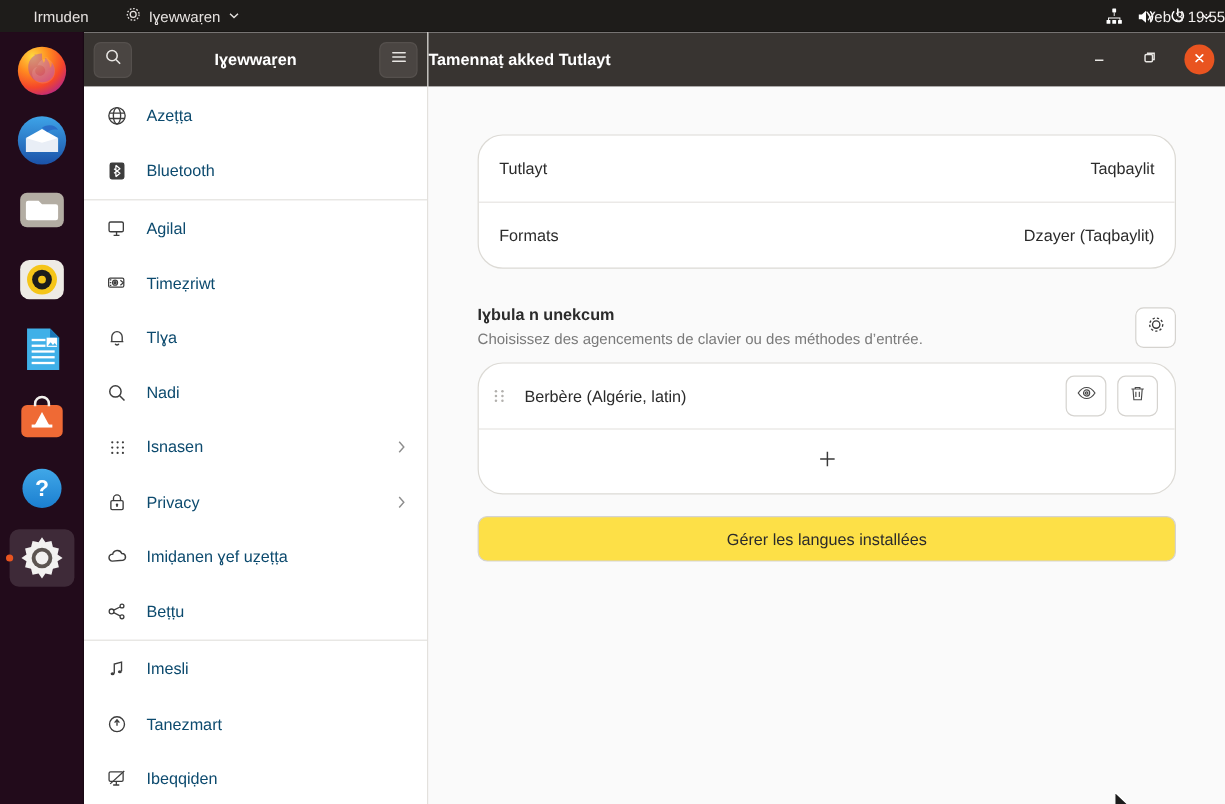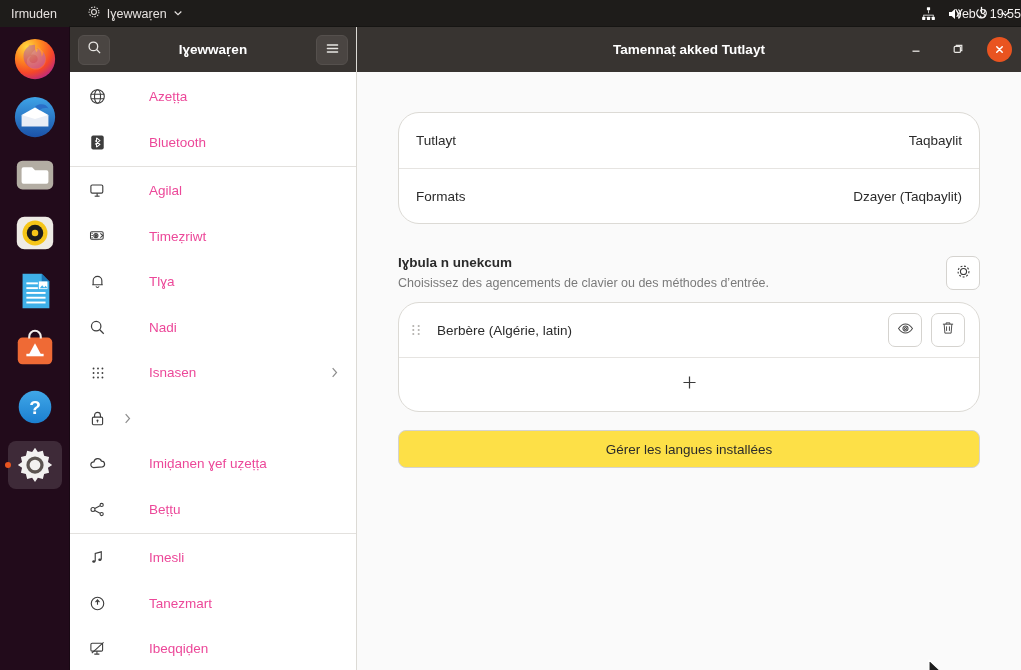--- a/index.html
+++ b/index.html
@@ -11,21 +11,21 @@
   }
   #screen { position: relative; width: 1021px; height: 670px; }
 
   
   #topbar {
     position: absolute; top: 0; left: 0; width: 1021px; height: 27px;
     background: #1e1c1a; color: #ffffff;
     display: flex; align-items: center;
     font-size: 12.5px;
   }
-  .tb-activities { margin-left: 11px; color: #e6e2e0; }
+  .tb-activities { margin-left: 28px; color: #e6e2e0; }
   .tb-appmenu {
     display: flex; align-items: center; gap: 6px;
     margin-left: 30px; color: #e6e2e0;
   }
   .tb-appmenu .lbl { font-weight: 500; }
   .tb-clock {
     position: absolute; left: 17px; right: 0; text-align: right;
     font-size: 12.5px; color: #f2efee; pointer-events: none;
   }
   .tb-right {
@@ -83,32 +83,32 @@
     flex: 1; text-align: center; color: #ffffff;
     font-size: 13.5px; font-weight: bold;
   }
   #sidebar-list { flex: 1; overflow: hidden; padding-top: 2px; }
   .side-item {
     display: flex; align-items: center; height: 45.5px;
     padding: 0 16px 0 18px; cursor: pointer; gap: 15px;
   }
   .side-ico { width: 19px; height: 19px; flex: 0 0 19px;
     display: flex; align-items: center; justify-content: center; color: #3d3d3d; }
-  .side-lbl { font-size: 13.5px; color: #ec4899; flex: 1; margin-left: 27px; }
+  .side-lbl { font-size: 13.5px; color: #0c4a6e; flex: 1; }
   .side-chev { color: #888; display: flex; align-items: center; }
   .side-sep { height: 1px; background: #e3e1de; margin: 1px 0; }
 
   
   #main { flex: 1; height: 643px; background: #fafafa; position: relative; }
   #titlebar {
     height: 45px; display: flex; align-items: center;
     background: #383431; padding: 0 9px 0 0;
   }
   #win-title {
-    position: absolute; left: 0; right: 0; text-align: center;
+    position: absolute; left: 0; right: 0; text-align: left;
     color: #ffffff; font-size: 13.5px; font-weight: bold;
     pointer-events: none; line-height: 45px; top: 0;
   }
   .win-ctrls { margin-left: auto; display: flex; align-items: center; gap: 16px; z-index: 2; }
   .wc { width: 26px; height: 26px; display: flex; align-items: center;
         justify-content: center; cursor: pointer; color: #e8e6e3; }
   .wc.close { background: #e95420; border-radius: 50%; width: 25px; height: 25px; }
 
   #content { padding: 40px 41px 0 41px; }
 
@@ -423,20 +423,21 @@
 
         <div class="side-item">
           <span class="side-ico">
             <svg width="17" height="17" viewBox="0 0 18 18" fill="none" stroke="#3d3d3d" stroke-width="1.2">
               <rect x="3.6" y="7.6" width="10.8" height="8" rx="1.2"></rect>
               <path d="M5.9 7.6 V5.6 a3.1 3.1 0 0 1 6.2 0 v2"></path>
               <circle cx="9" cy="11.2" r="1.1" fill="#3d3d3d" stroke="none"></circle>
               <path d="M9 11.8 V13.2"></path>
             </svg>
           </span>
+          <span class="side-lbl">Privacy</span>
           <span class="side-chev">
             <svg width="11" height="13" viewBox="0 0 12 14" fill="none" stroke="#8d8d8d" stroke-width="1.3">
               <path d="M4 2.2 L8.2 7 L4 11.8"></path>
             </svg>
           </span>
         </div>
 
         <div class="side-item">
           <span class="side-ico">
             <svg width="18" height="18" viewBox="0 0 18 18" fill="none" stroke="#3d3d3d" stroke-width="1.2">

